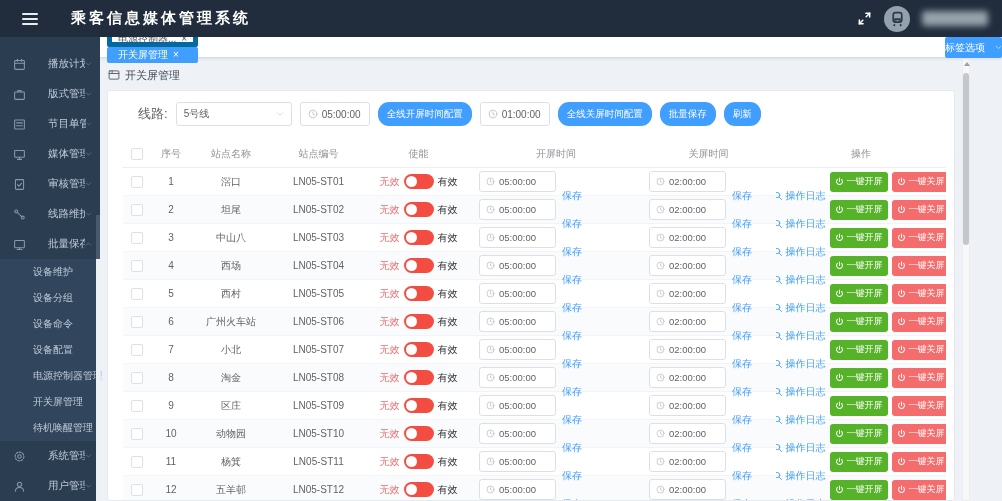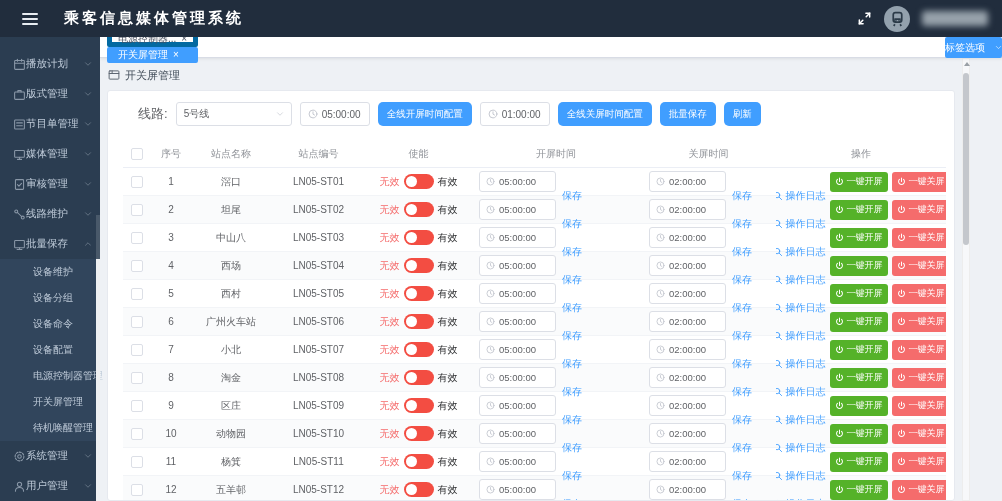--- a/index.html
+++ b/index.html
@@ -5,32 +5,32 @@
   * { margin:0; padding:0; box-sizing:border-box; }
   html,body { width:1002px; height:501px; overflow:hidden; }
   body { font-family:"Liberation Sans","DejaVu Sans",sans-serif; background:#eef1f5; }
   .app { position:relative; width:1002px; height:501px; overflow:hidden; background:#eef1f5; }
 
   
   .topbar { position:absolute; left:0; top:0; width:1002px; height:37px; background:#212d3d;
             display:flex; align-items:center; z-index:30; }
   .hamburger { width:16px; height:12px; margin-left:22px; display:flex; flex-direction:column; justify-content:space-between; cursor:pointer; }
   .hamburger i { display:block; height:2px; background:#e8edf2; border-radius:1px; }
-  .app-title { color:#ffffff; font-size:15px; font-weight:bold; letter-spacing:3px; margin-left:26px; }
+  .app-title { color:#ffffff; font-size:15px; font-weight:bold; letter-spacing:3px; margin-left:33px; }
   .topbar-right { margin-left:auto; display:flex; align-items:center; gap:12px; margin-right:14px; }
   .fs-icon { width:15px; height:15px; color:#ffffff; cursor:pointer; }
   .avatar { width:26px; height:26px; border-radius:50%; background:#93a1ad; display:flex; align-items:center; justify-content:center; overflow:hidden; }
   .avatar svg { width:17px; height:17px; stroke:#2b3a48; fill:none; stroke-width:1.6; }
   .username-blur { width:66px; height:15px; border-radius:3px; background:#97a2ab; filter:blur(3px); }
 
   
   .sidebar { position:absolute; left:0; top:37px; width:100px; height:464px; background:#2b3d51; z-index:20; padding-top:12px; }
   .menu-item { height:30px; display:flex; align-items:center; padding:0 8px 0 13px; color:#bfcbd9; font-size:10.5px; cursor:pointer; }
   .menu-item .icon { width:13px; height:13px; color:#8a98a8; flex:0 0 13px; }
-  .menu-item .lbl { margin-left:0; white-space:nowrap; overflow:hidden; }
+  .menu-item .lbl { margin-left:22px; white-space:nowrap; overflow:hidden; }
   .menu-item .chev { margin-left:auto; width:8px; height:8px; color:#7f8d9c; }
   .menu-item.expanded .chev { transform:rotate(180deg); }
   .submenu-item { height:26px; display:flex; align-items:center; padding-left:33px; font-size:10px; color:#bfcbd9; background:#31455c; cursor:pointer; white-space:nowrap; }
   .icon svg, .chev svg { width:100%; height:100%; stroke:currentColor; fill:none; stroke-width:1.3; stroke-linecap:round; stroke-linejoin:round; display:block; }
   .side-scroll-thumb { position:absolute; right:0; top:178px; width:4px; height:44px; background:#49596a; }
   .side-scroll-track { position:absolute; right:0; top:222px; width:4px; height:242px; background:#eef0f2; }
 
   
   .main { position:absolute; left:100px; top:37px; width:902px; height:464px; }
 
@@ -55,21 +55,21 @@
   .toolbar { display:flex; align-items:center; gap:8px; padding:10px 0 0 30px; height:36px; }
   .toolbar .lab { font-size:13px; color:#606266; }
   .select { width:116px; height:24px; border:1px solid #dcdfe6; border-radius:3px; background:#fff;
             display:flex; align-items:center; padding:0 7px; font-size:10px; color:#606266; cursor:pointer; }
   .select .chev { margin-left:auto; width:8px; height:8px; color:#c0c4cc; }
   .time-box { height:24px; border:1px solid #dcdfe6; border-radius:3px; background:#fff;
               display:flex; align-items:center; gap:4px; padding:0 7px; font-size:10px; color:#606266; cursor:text; }
   .time-box .clk { width:10px; height:10px; color:#c0c4cc; flex:0 0 10px; }
   .time-box .clk svg, .tab-options .chev svg { width:100%; height:100%; stroke:currentColor; fill:none; stroke-width:1.3; stroke-linecap:round; display:block; }
   .tb-time { width:70px; }
-  .btn-blue { height:24px; background:#409eff; color:#fff; border:none; border-radius:5px; font-size:9.5px;
+  .btn-blue { height:24px; background:#409eff; color:#fff; border:none; border-radius:11px; font-size:9.5px;
               padding:0 9px; cursor:pointer; font-family:inherit; white-space:nowrap; }
 
   
   .table { margin:14px 8px 0 15px; font-size:10px; }
   .thead, .trow { display:flex; align-items:center; }
   .thead { height:27px; color:#909399; border-bottom:1px solid #ebeef5; }
   .trow { height:28px; border-bottom:1px solid #f2f4f7; color:#606266; }
   .trow:nth-child(even) { background:#fafbfc; }
   .c { display:flex; align-items:center; justify-content:center; overflow:hidden; }
   .c.cb { flex:0 0 28px; }

